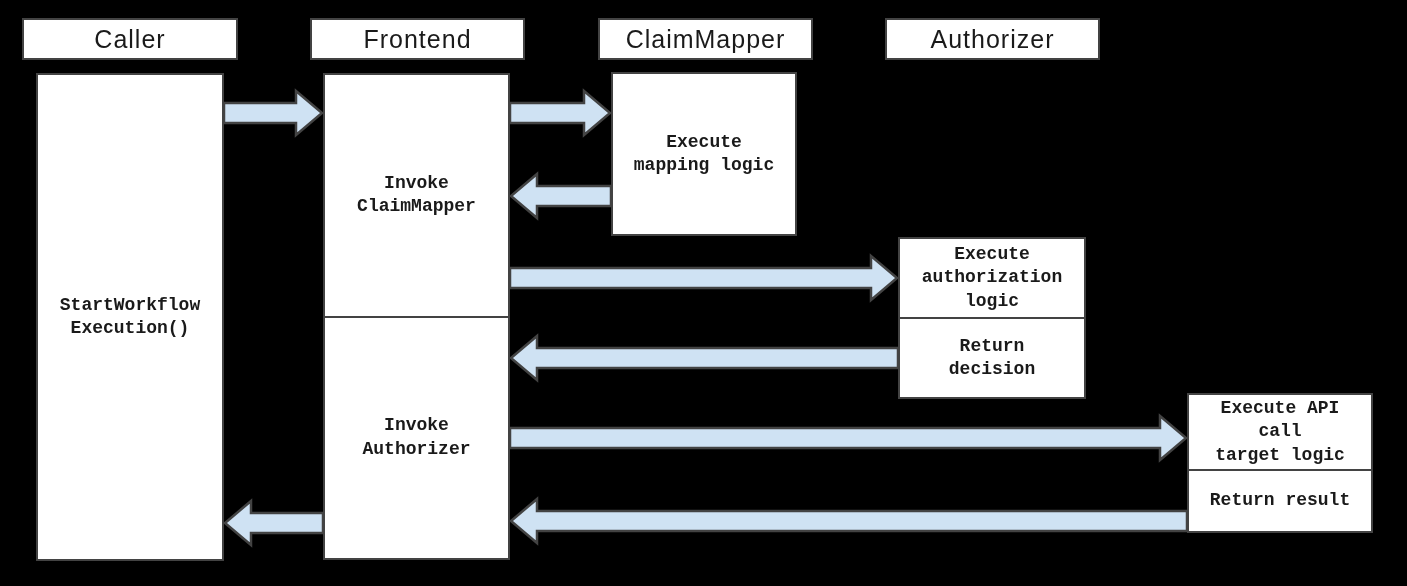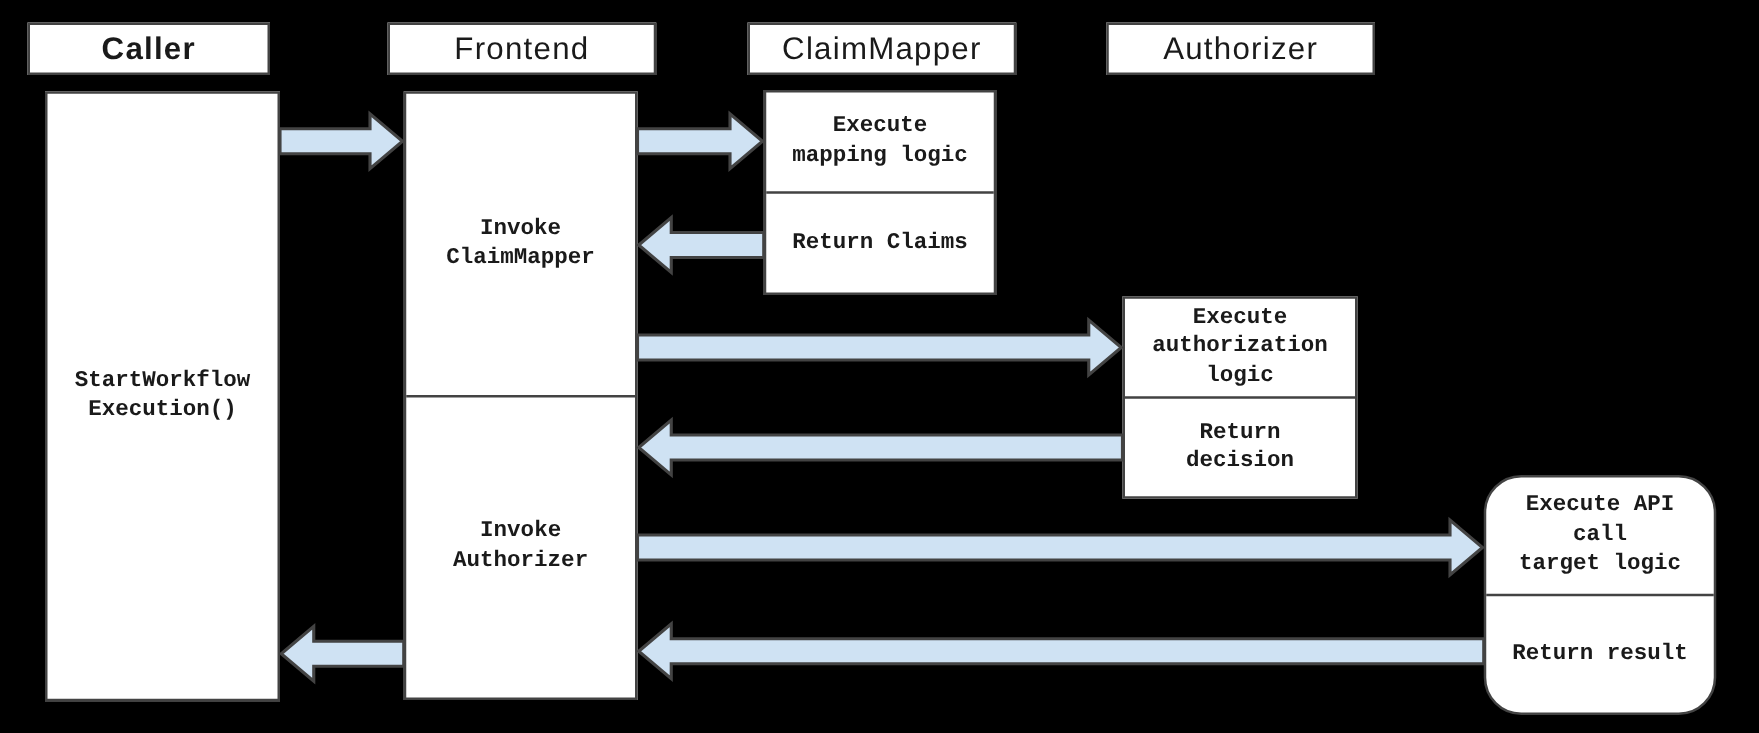--- a/index.html
+++ b/index.html
@@ -11,38 +11,38 @@
   }
   .hdr {
     position:absolute; top:18px; height:42px;
     background:var(--box-fill,#fff);
     border:2.5px solid var(--box-border,#434343);
     box-sizing:border-box;
     display:flex; align-items:center; justify-content:center;
     font-size:25px; font-weight:400; letter-spacing:1px;
     color:var(--text-color,#1a1a1a);
   }
-  .hdr-caller      { left:22px;   width:194px;font-weight:bold; }
+  .hdr-caller      { left:22px;   width:216px; }
   .hdr-frontend    { left:310px;  width:215px; }
   .hdr-claimmapper { left:598px;  width:215px; }
   .hdr-authorizer  { left:885px;  width:215px; }
   .hdr-calltarget  { left:1173px; width:215px; }
 
   .box {
     position:absolute;
     background:var(--box-fill,#fff);
     border:2.5px solid var(--box-border,#434343);
     box-sizing:border-box;
     display:flex; flex-direction:column;
   }
   .box-start       { left:36px;   top:73px;  width:188px; height:488px; }
   .box-frontend    { left:323px;  top:73px;  width:187px; height:487px; }
   .box-claimmapper { left:611px;  top:72px;  width:186px; height:164px; }
   .box-authorizer  { left:898px;  top:237px; width:188px; height:162px; }
-  .box-calltarget  { left:1187px; top:380px; width:186px; height:192px;border-radius:30px; }
+  .box-calltarget  { left:1187px; top:393px; width:186px; height:140px; }
 
   .cell {
     flex:1; display:flex; align-items:center; justify-content:center;
     text-align:center; padding:2px 18px;
     font-weight:bold; font-size:18px; line-height:1.3;
     color:var(--text-color,#1a1a1a);
     white-space:pre-line;
     font-family:Liberation Mono, monospace;
   }
   .cell + .cell { border-top:2.5px solid var(--box-border,#434343); }
@@ -67,21 +67,20 @@
   <div class="box box-frontend">
     <div class="cell">Invoke
 ClaimMapper</div>
     <div class="cell">Invoke
 Authorizer</div>
   </div>
 
   <div class="box box-claimmapper">
     <div class="cell">Execute
 mapping logic</div>
-    <div class="cell">Return Claims</div>
   </div>
 
   <div class="box box-authorizer">
     <div class="cell">Execute
 authorization
 logic</div>
     <div class="cell">Return decision</div>
   </div>
 
   <div class="box box-calltarget">

